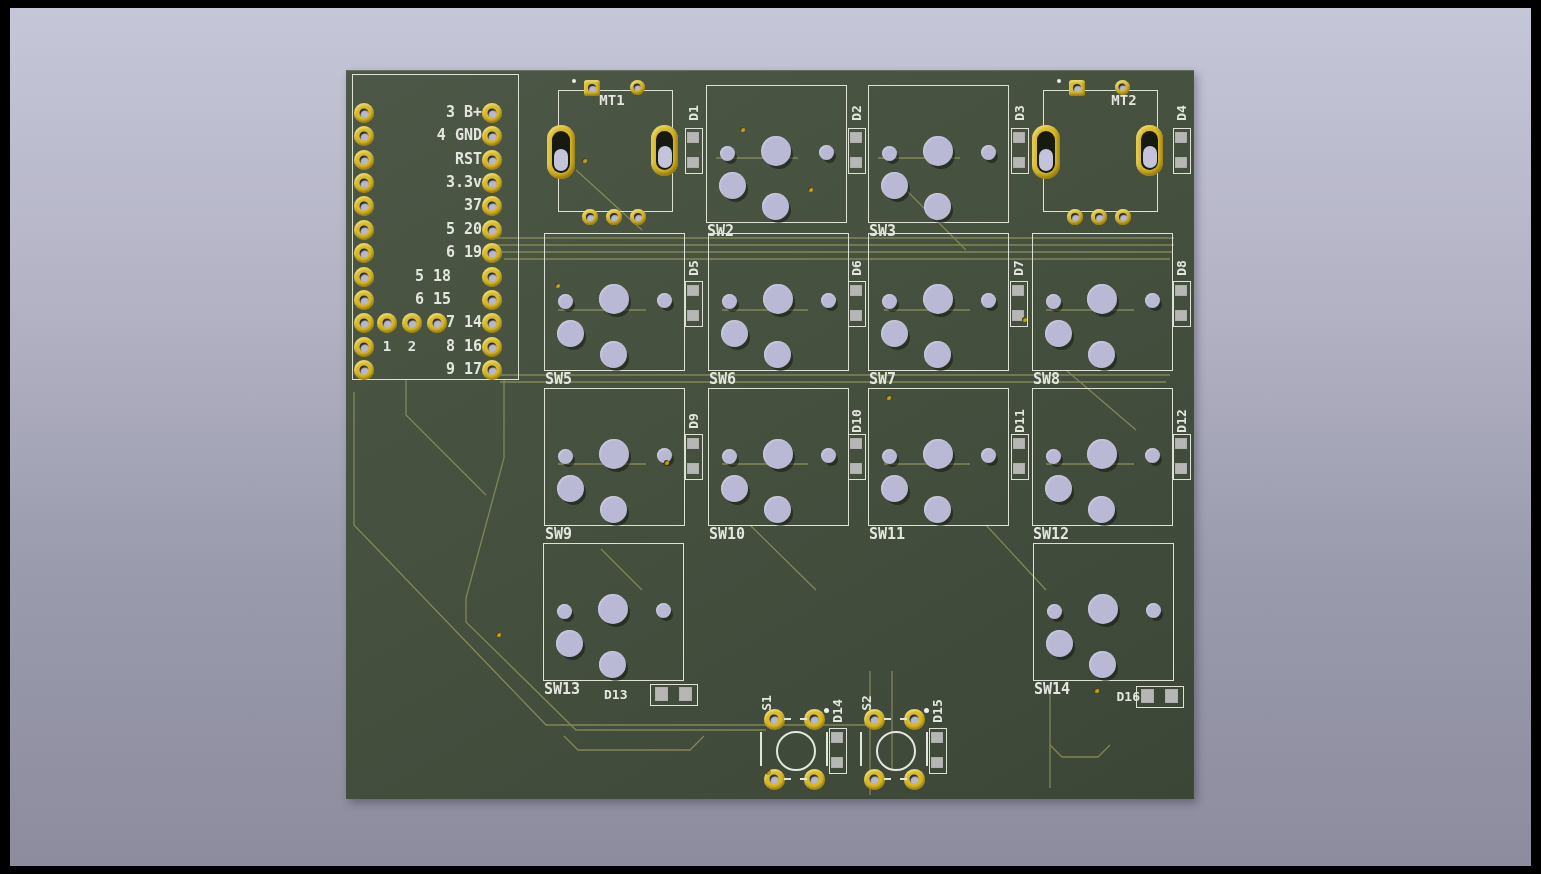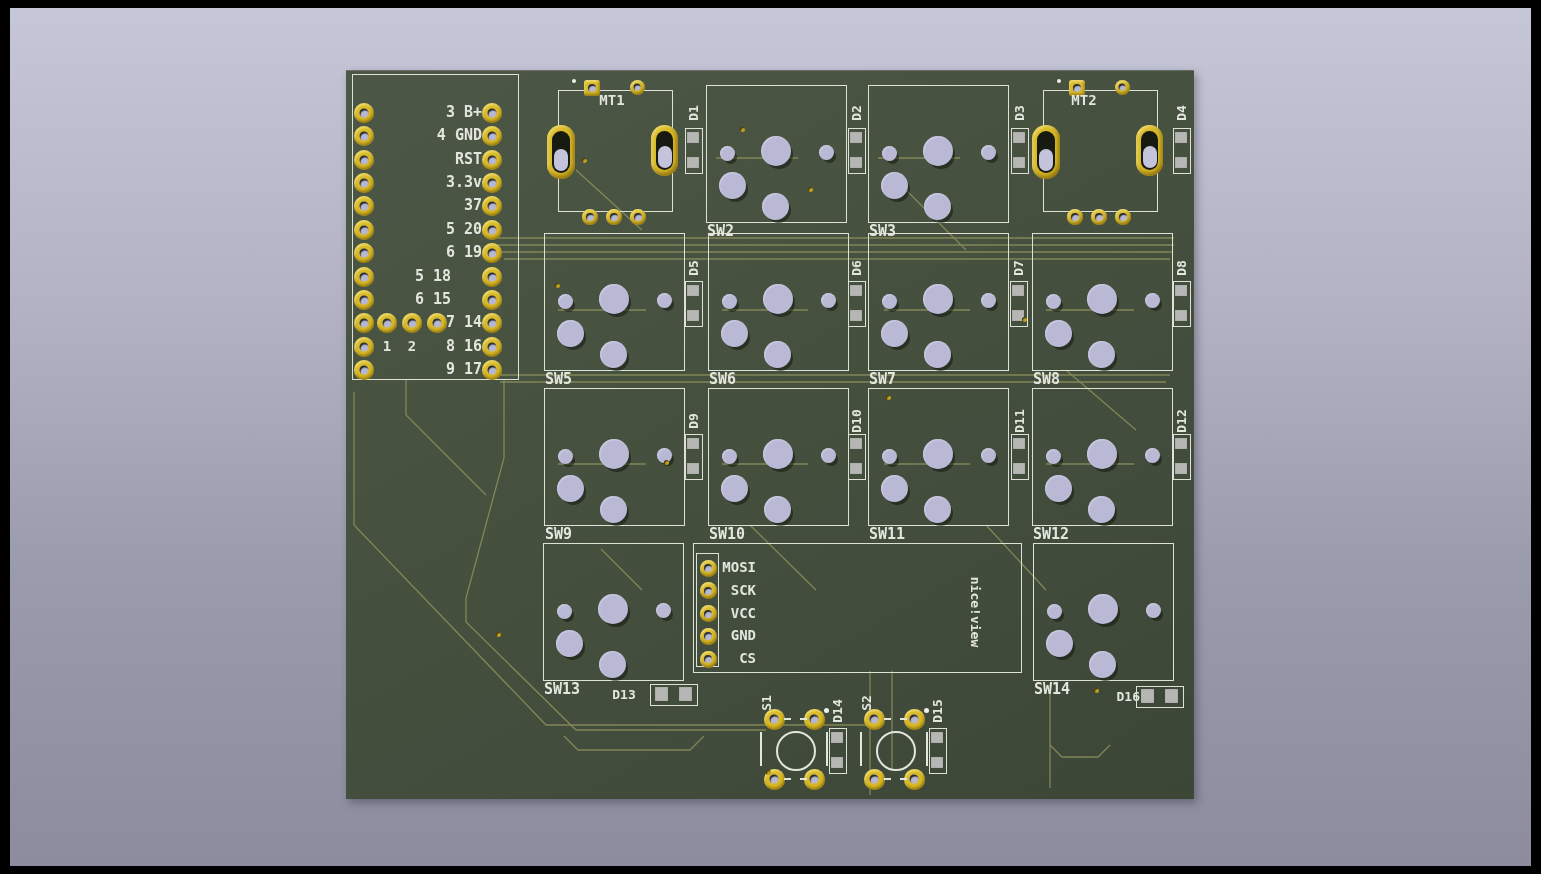--- a/index.html
+++ b/index.html
@@ -75,44 +75,20 @@
       <path d="M 218 666 L 232 680 H 344 L 358 666"></path>
       <path d="M 704 675 L 716 687 H 752 L 764 675"></path>
       <path d="M 230 100 L 296 160"></path>
       <path d="M 560 120 L 620 180"></path>
       <path d="M 720 300 L 790 360"></path>
       <path d="M 404 455 L 470 520"></path>
       <path d="M 640 455 L 700 520"></path>
     </g>
   </svg>
 
-  <div id="niceview">
-    <div id="nv-pinbox"></div>
-    <div id="nv-name" class="silk">nice!view</div>
-  <div class="pad" style="left: 5.5px; top: 15.5px; width: 17px; height: 17px;">
-        <span class="hole" style="width: 8px; height: 8px;"></span>
-      </div>
-      <div class="silk" style="left: 26px; top: 16px; width: 36px; text-align: right; font-size: 14px;">MOSI</div>
-      <div class="pad" style="left: 5.5px; top: 38.3px; width: 17px; height: 17px;">
-        <span class="hole" style="width: 8px; height: 8px;"></span>
-      </div>
-      <div class="silk" style="left: 26px; top: 38.8px; width: 36px; text-align: right; font-size: 14px;">SCK</div>
-      <div class="pad" style="left: 5.5px; top: 61.1px; width: 17px; height: 17px;">
-        <span class="hole" style="width: 8px; height: 8px;"></span>
-      </div>
-      <div class="silk" style="left: 26px; top: 61.6px; width: 36px; text-align: right; font-size: 14px;">VCC</div>
-      <div class="pad" style="left: 5.5px; top: 83.9px; width: 17px; height: 17px;">
-        <span class="hole" style="width: 8px; height: 8px;"></span>
-      </div>
-      <div class="silk" style="left: 26px; top: 84.4px; width: 36px; text-align: right; font-size: 14px;">GND</div>
-      <div class="pad" style="left: 5.5px; top: 106.7px; width: 17px; height: 17px;">
-        <span class="hole" style="width: 8px; height: 8px;"></span>
-      </div>
-      <div class="silk" style="left: 26px; top: 107.2px; width: 36px; text-align: right; font-size: 14px;">CS</div>
-    </div>
 <div class="outline" style="left: 6px; top: 4px; width: 165px; height: 304px;"></div>
     <div class="pad" style="left: 8px; top: 33px; width: 20px; height: 20px;">
       <span class="hole" style="width: 9px; height: 9px;"></span>
     </div>
     <div class="pad" style="left: 136px; top: 33px; width: 20px; height: 20px;">
       <span class="hole" style="width: 9px; height: 9px;"></span>
     </div>
     <div class="silk" style="left: 38px; top: 34px; width: 98px; text-align: right; font-size: 15px;">3 B+</div>
     <div class="pad" style="left: 8px; top: 56px; width: 20px; height: 20px;">
       <span class="hole" style="width: 9px; height: 9px;"></span>
@@ -231,21 +207,21 @@
       <span class="hole" style="width: 8px; height: 8px;"></span>
     </div>
     <div class="outline" style="left: 697px; top: 20px; width: 113px; height: 120px;"></div>
     <div class="pad sqpad" style="left: 723px; top: 10px; width: 16px; height: 16px;">
       <span class="hole" style="width: 8px; height: 8px;"></span>
     </div>
     <div class="pad" style="left: 768.5px; top: 9.5px; width: 15px; height: 15px;">
       <span class="hole" style="width: 7px; height: 7px;"></span>
     </div>
     <div class="dot" style="left: 711px; top: 9px; width: 4px; height: 4px;"></div>
-    <div class="silk" style="left: 712px; top: 23px; width: 52px; text-align: center; font-size: 14px;">MT2</div>
+    <div class="silk" style="left: 752px; top: 23px; width: 52px; text-align: center; font-size: 14px;">MT2</div>
     <div class="oval" style="left: 686px; top: 55px; width: 28px; height: 54px;">
       <div class="slot">
         <div class="lav"></div>
       </div>
     </div>
     <div class="oval" style="left: 790px; top: 55px; width: 27px; height: 51px;">
       <div class="slot">
         <div class="lav"></div>
       </div>
     </div>
@@ -391,21 +367,21 @@
     <div class="smd" style="left: 829px; top: 368px; width: 12px; height: 11px;"></div>
     <div class="smd" style="left: 829px; top: 393px; width: 12px; height: 11px;"></div>
     <div class="silk vrot" style="left: 475px; top: 624px; width: 34px; height: 34px; line-height: 34px; text-align: center; font-size: 13px;">D14</div>
     <div class="dfp" style="left: 483px; top: 658px; width: 16px; height: 44px;"></div>
     <div class="smd" style="left: 485px; top: 662px; width: 12px; height: 11px;"></div>
     <div class="smd" style="left: 485px; top: 687px; width: 12px; height: 11px;"></div>
     <div class="silk vrot" style="left: 575px; top: 624px; width: 34px; height: 34px; line-height: 34px; text-align: center; font-size: 13px;">D15</div>
     <div class="dfp" style="left: 583px; top: 658px; width: 16px; height: 44px;"></div>
     <div class="smd" style="left: 585px; top: 662px; width: 12px; height: 11px;"></div>
     <div class="smd" style="left: 585px; top: 687px; width: 12px; height: 11px;"></div>
-    <div class="silk" style="left: 258px; top: 618px; width: 40px; text-align: center; font-size: 13px;">D13</div>
+    <div class="silk" style="left: 258px; top: 618px; width: 40px; text-align: left; font-size: 13px;">D13</div>
     <div class="dfp" style="left: 304px; top: 614px; width: 46px; height: 20px;"></div>
     <div class="smd" style="left: 309px; top: 617px; width: 13px; height: 14px;"></div>
     <div class="smd" style="left: 333px; top: 617px; width: 13px; height: 14px;"></div>
     <div class="silk" style="left: 754px; top: 620px; width: 40px; text-align: right; font-size: 13px;">D16</div>
     <div class="dfp" style="left: 790px; top: 616px; width: 46px; height: 20px;"></div>
     <div class="smd" style="left: 795px; top: 619px; width: 13px; height: 14px;"></div>
     <div class="smd" style="left: 819px; top: 619px; width: 13px; height: 14px;"></div>
     <div class="silk vrot" style="left: 406px; top: 618px; width: 30px; height: 30px; line-height: 30px; text-align: center; font-size: 13px;">S1</div>
     <div class="pad" style="left: 417.5px; top: 638.5px; width: 21px; height: 21px;">
       <span class="hole" style="width: 9px; height: 9px;"></span>

